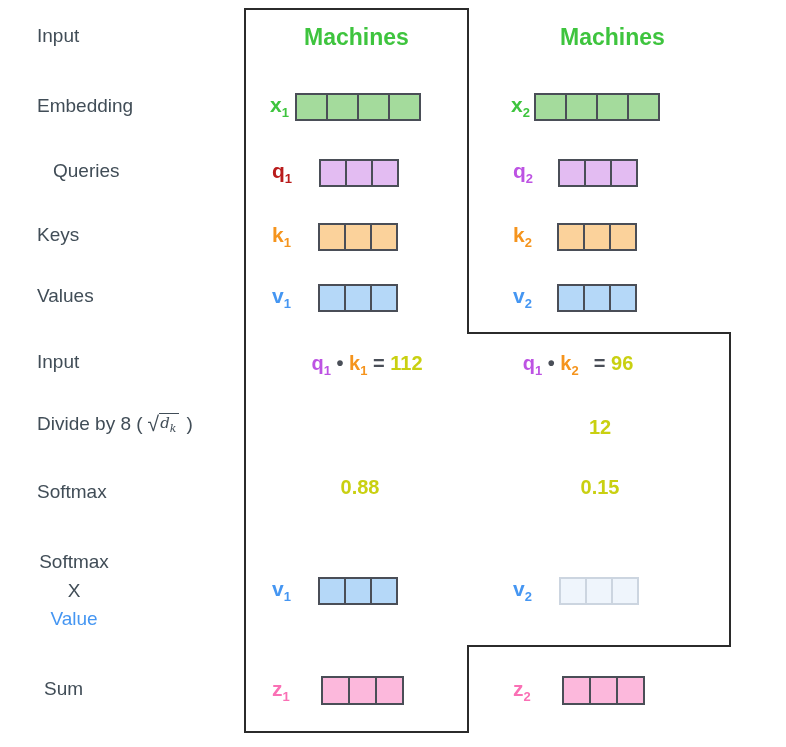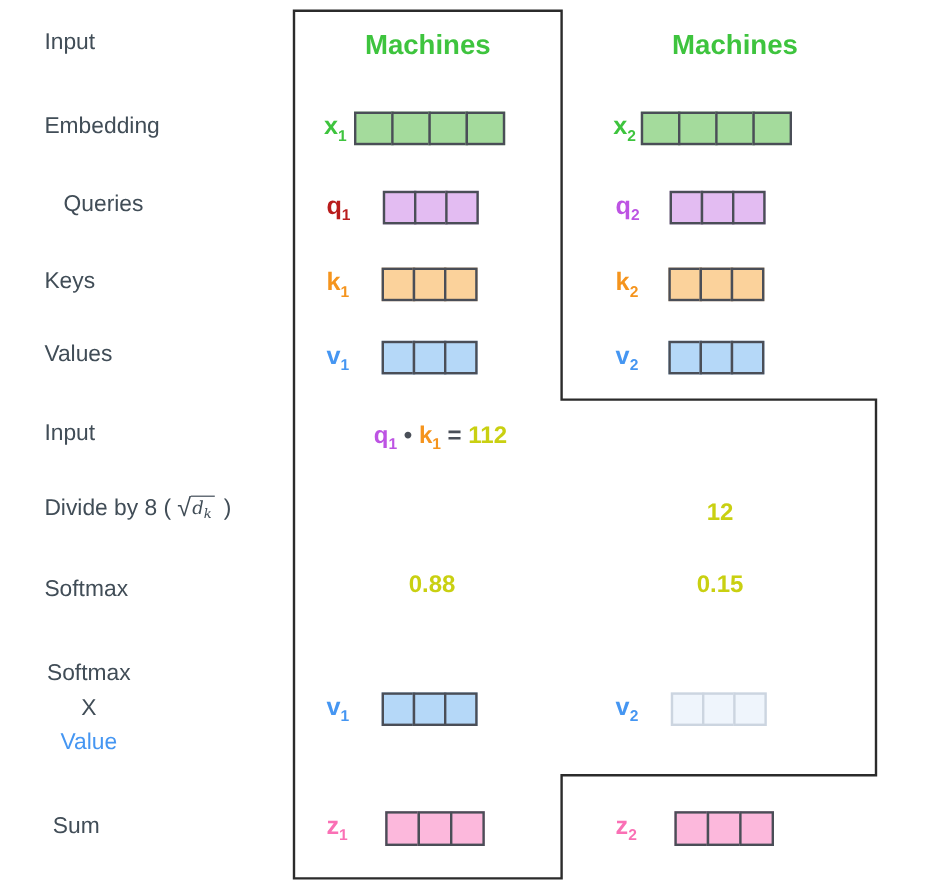--- a/index.html
+++ b/index.html
@@ -153,20 +153,28 @@
       </div>
     </div>
 
   <div class="textline" style="left:245px;top:352px;width:244px;">
     <span style="color: rgb(189, 83, 227);"><span>q</span><sub>1</sub></span>
     <span style="color: rgb(74, 79, 88);">•</span>
     <span style="color: rgb(245, 148, 29);"><span>k</span><sub>1</sub></span>
     <span style="color: rgb(74, 79, 88);">=</span>
     <span style="color: rgb(201, 208, 17);">112</span>
   </div>
+  <div class="textline" style="left:478px;top:352px;width:200px;">
+    <span style="color: rgb(189, 83, 227);"><span>q</span><sub>1</sub></span>
+    <span style="color: rgb(74, 79, 88);">•</span>
+    <span style="color: rgb(245, 148, 29);"><span>k</span><sub>2</sub></span>
+    <span class="gap"></span>
+    <span style="color: rgb(74, 79, 88);">=</span>
+    <span style="color: rgb(201, 208, 17);">96</span>
+  </div>
 
   <div class="textline" style="left: 490px; top: 416px; width: 220px; color: rgb(201, 208, 17);">12</div>
 
   <div class="textline" style="left: 245px; top: 476px; width: 230px; color: rgb(201, 208, 17);">0.88</div>
   <div class="textline" style="left: 490px; top: 476px; width: 220px; color: rgb(201, 208, 17);">0.15</div>
 
   <div class="vec" style="left:272px;top:577px;">
       <span class="vlabel" style="color: rgb(69, 150, 242);">v<sub>1</sub></span>
       <div class="vcells" style="margin-left: 27px;">
         <div class="vcell" style="width: 24px; height: 24px; background: rgb(181, 216, 248); border-color: rgb(74, 78, 87);"></div>

